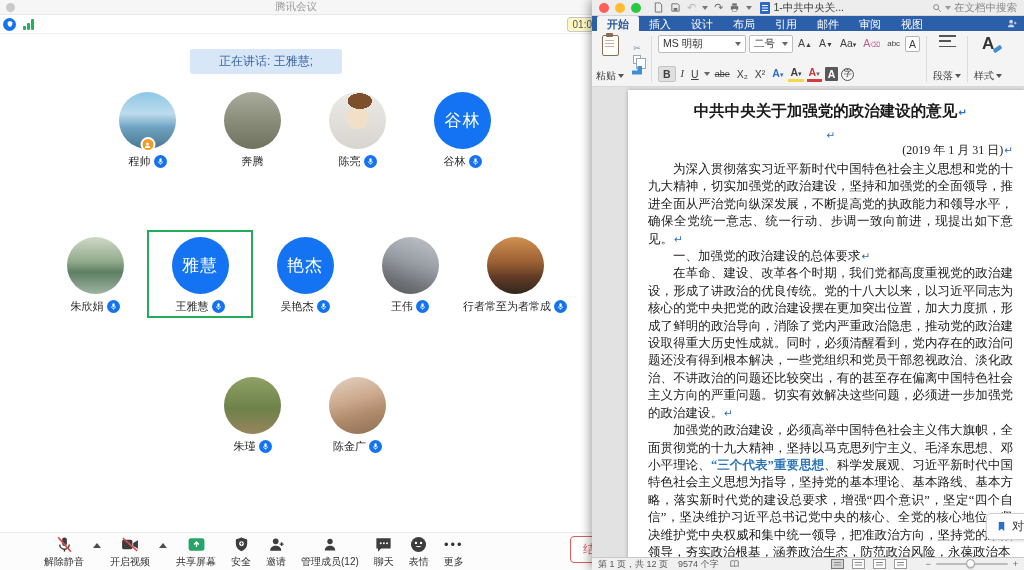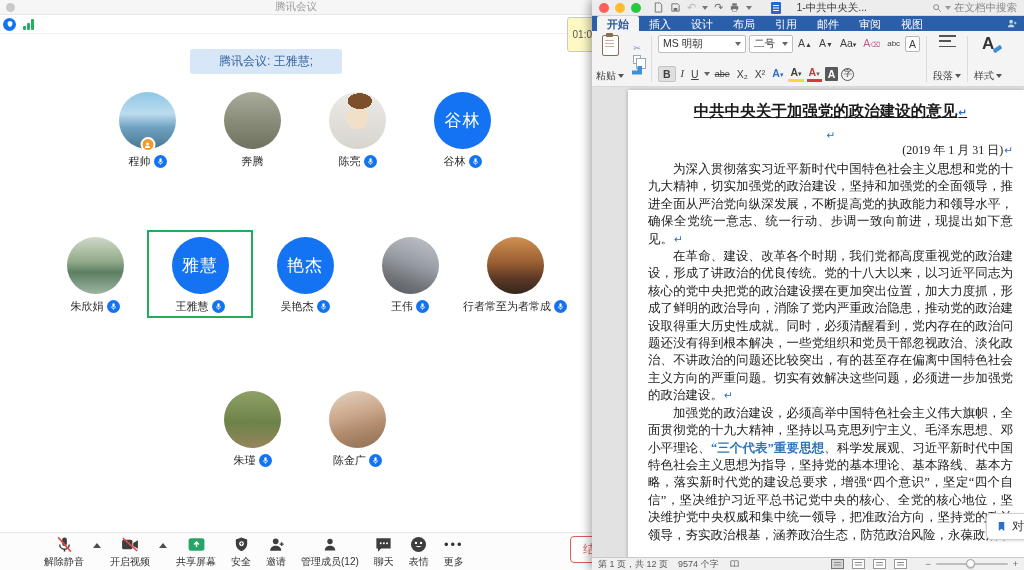--- a/index.html
+++ b/index.html
@@ -12,25 +12,25 @@
                 display:flex; align-items:center; justify-content:center; position:relative; }
   .m-titlebar .title { font-size:10.5px; color:#9b9b9b; }
   .m-traffic { position:absolute; left:6px; top:3px; width:9px; height:9px; border-radius:50%; background:#c9c9c7; }
   .m-statusrow { height:19px; background:#fff; border-bottom:1px solid #efefef;
                  display:flex; align-items:center; gap:7px; padding:0 0 0 3px; position:relative; }
   .m-appicon { width:13px; height:13px; border-radius:50%; background:#1473f2; display:flex; align-items:center; justify-content:center; }
   .m-appicon svg { width:8px; height:8px; }
   .m-signal { display:flex; align-items:flex-end; gap:1.5px; height:11px; }
   .m-signal i { display:block; width:2.5px; background:#21b25c; border-radius:1px; }
   .m-timer { position:absolute; right:-6px; top:2px; border:1px solid #c9c9c9; border-radius:3px;
-             background:#fef9c3; color:#555; font-size:10px; padding:10px 5px; line-height:13px; }
+             background:#fef9c3; color:#555; font-size:10px; padding:0 5px; line-height:13px; }
   .banner { position:absolute; left:190px; top:49px; width:152px; height:25px; background:#d7e7f8;
             border-radius:3px; color:#3a66a0; font-size:12px; display:flex; align-items:center; justify-content:center; }
   .prow { position:absolute; left:0; right:0; display:flex; justify-content:center; gap:47px; padding-left:18px; }
-  .prow1 { top:92px; } .prow2 { top:237px; } .prow3 { top:391px; }
+  .prow1 { top:92px; } .prow2 { top:237px; } .prow3 { top:377px; }
   .cell { width:58px; display:flex; flex-direction:column; align-items:center; position:relative; }
   .cell.speaking::before { content:""; position:absolute; left:-24px; right:-24px; top:-7px; bottom:-4px;
                            border:2px solid #23ad5b; pointer-events:none; }
   .avatar { width:57px; height:57px; border-radius:50%; position:relative; flex:0 0 auto; }
   .avatar.initials { background:#1473f2; color:#fff; display:flex; align-items:center; justify-content:center;
                      font-size:17px; letter-spacing:1px; }
   .host-badge { position:absolute; left:50%; bottom:-3px; transform:translateX(-50%); width:15px; height:15px;
                 border-radius:50%; background:#f59b25; border:2px solid #fff; display:flex; align-items:center; justify-content:center; }
   .host-badge svg { width:8px; height:8px; }
   .pname { margin-top:5px; font-size:11px; color:#262626; white-space:nowrap; display:flex; align-items:center; gap:3px; }
@@ -52,21 +52,21 @@
   .word { position:absolute; left:592px; top:0; width:432px; height:570px; background:#e2e2e2;
           box-shadow:-3px 0 9px rgba(0,0,0,.32); overflow:hidden; }
   .w-titlebar { height:16px; background:#ededed; border-bottom:1px solid #d6d6d6;
                 display:flex; align-items:center; padding:0 7px; gap:6px; }
   .tl { width:10px; height:10px; border-radius:50%; flex:0 0 auto; }
   .tl.red{background:#ff5f57}.tl.yellow{background:#febc2e}.tl.green{background:#28c840}
   .tb-ic { color:#6e6e6e; display:flex; align-items:center; font-size:11px; line-height:1; }
   .tb-ic svg { width:11px; height:11px; }
   .tb-ic.dis { color:#b9b9b9; }
   .tb-caret { width:0;height:0;border-left:3px solid transparent;border-right:3px solid transparent;border-top:4px solid #777; }
-  .w-doctitle { display:flex; align-items:center; gap:15px; font-size:10.5px; color:#3a3a3a; margin-left:13px; white-space:nowrap; }
+  .w-doctitle { display:flex; align-items:center; gap:3px; font-size:10.5px; color:#3a3a3a; margin-left:2px; white-space:nowrap; }
   .w-docicon { width:10px; height:12px; background:#2b67c5; border-radius:1px; position:relative; flex:0 0 auto; }
   .w-docicon::after { content:""; position:absolute; left:2px; top:3px; width:6px; height:1px;
                       background:#fff; box-shadow:0 2.5px 0 #fff, 0 5px 0 #fff; }
   .w-search { margin-left:auto; display:flex; align-items:center; gap:3px; color:#8a8a8a; font-size:10.5px; white-space:nowrap; }
   .w-tabs { height:15px; background:#2b5fa9; display:flex; align-items:stretch; padding-left:5px; }
   .wtab { font-size:11px; color:#fff; padding:1px 10px 0; display:flex; align-items:center; }
   .wtab.active { background:#f4f4f4; color:#2b579a; font-weight:bold; border-radius:2px 2px 0 0; }
   .w-share { margin-left:auto; margin-right:6px; display:flex; align-items:center; }
   .w-share svg { width:12px; height:11px; }
   .w-ribbon { height:56px; background:#f4f4f4; border-bottom:1px solid #d8d8d8;
@@ -105,21 +105,21 @@
   .para-ic { width:17px; height:12px; display:flex; flex-direction:column; justify-content:space-between; }
   .para-ic i { display:block; height:1.5px; background:#555; }
   .para-ic i:nth-child(2){ width:70%; }
   .styles-A { font-size:17px; color:#333; font-weight:bold; position:relative; line-height:18px; }
   .styles-A::after { content:""; position:absolute; right:-8px; bottom:2px; width:9px; height:4px;
                      background:#3e8fd6; transform:rotate(-35deg); border-radius:1px; }
   .w-docarea { position:absolute; top:87px; bottom:13px; left:0; right:0; background:#e2e2e2; overflow:hidden; }
   .page { position:absolute; left:36px; top:3px; width:396px; height:110%; background:#fff;
           box-shadow:0 0 4px rgba(0,0,0,.28); padding:9px 11px 0 20px; }
   .doc { font-family:"Liberation Serif","DejaVu Serif",serif; color:#1a1a1a; }
-  .p-title { text-align:center; font-size:15.5px; font-weight:600; margin:2px 0 3px;text-decoration:underline; }
+  .p-title { text-align:center; font-size:15.5px; font-weight:600; margin:2px 0 3px; }
   .p-blank { text-align:center; height:17px; }
   .p-date { text-align:right; font-size:12px; margin-bottom:2px; }
   .p-body, .p-heading { font-size:12.5px; line-height:17.4px; text-align:justify; text-indent:2em; }
   .mark { color:#2a6fc0; font-family:"DejaVu Sans",sans-serif; font-size:10.5px; margin-left:1px; }
   .dlink { font-weight:bold; }
   .float-btn { position:absolute; right:-10px; bottom:17px; height:27px; background:#fff; border:1px solid #d0d0d0;
                border-radius:5px; box-shadow:0 1px 3px rgba(0,0,0,.15); display:flex; align-items:center;
                gap:5px; padding:0 9px; font-size:12px; color:#333; }
   .float-btn svg { width:11px; height:13px; }
   .w-status { position:absolute; left:0; right:0; bottom:0; height:13px; background:#f0f0f0; border-top:1px solid #c9c9c9;
@@ -149,21 +149,21 @@
           <path d="M12 3l7 3v5c0 5-3 8-7 10-4-2-7-5-7-10V6z" fill="#fff"></path>
         </svg>
     </span>
     <span class="m-signal">
       <i style="height:4px"></i>
         <i style="height:7px"></i>
         <i style="height:11px"></i>
     </span>
     <span class="m-timer">01:0</span>
   </div>
-  <div class="banner">腾讯会议: 王雅慧;</div>
+  <div class="banner">正在讲话: 王雅慧;</div>
   <div class="prow prow1">
       <div class="cell">
         <div class="avatar" style="background: linear-gradient(rgb(142, 199, 230) 0%, rgb(188, 220, 238) 38%, rgb(111, 163, 194) 62%, rgb(73, 118, 143) 100%);">
           <span class="host-badge">
             <svg viewBox="0 0 24 24">
               <circle cx="12" cy="9" r="4.5" fill="#fff"></circle>
               <path d="M4 21c0-4.5 3.5-7 8-7s8 2.5 8 7z" fill="#fff"></path>
             </svg>
           </span>
         </div>
@@ -567,20 +567,21 @@
         </span>
     </div>
   </div>
 
   <div class="w-docarea">
     <div class="page doc">
         <div class="p-title"><span>中共中央关于加强党的政治建设的意见</span><span class="mark">↵</span></div>
         <div class="p-blank"><span class="mark">↵</span></div>
         <div class="p-date"><span>(2019 年 1 月 31 日)</span><span class="mark">↵</span></div>
         <div class="p-body"><span>为深入贯彻落实习近平新时代中国特色社会主义思想和党的十九大精神，切实加强党的政治建设，坚持和加强党的全面领导，推进全面从严治党向纵深发展，不断提高党的执政能力和领导水平，确保全党统一意志、统一行动、步调一致向前进，现提出如下意见。</span><span class="mark">↵</span></div>
+        <div class="p-heading"><span>一、加强党的政治建设的总体要求</span><span class="mark">↵</span></div>
         <div class="p-body"><span>在革命、建设、改革各个时期，我们党都高度重视党的政治建设，形成了讲政治的优良传统。党的十八大以来，以习近平同志为核心的党中央把党的政治建设摆在更加突出位置，加大力度抓，形成了鲜明的政治导向，消除了党内严重政治隐患，推动党的政治建设取得重大历史性成就。同时，必须清醒看到，党内存在的政治问题还没有得到根本解决，一些党组织和党员干部忽视政治、淡化政治、不讲政治的问题还比较突出，有的甚至存在偏离中国特色社会主义方向的严重问题。切实有效解决这些问题，必须进一步加强党的政治建设。</span><span class="mark">↵</span></div>
         <div class="p-body"><span>加强党的政治建设，必须高举中国特色社会主义伟大旗帜，全面贯彻党的十九大精神，坚持以马克思列宁主义、毛泽东思想、邓小平理论、</span><span class="dlink" style="color: rgb(46, 117, 182);">“三个代表”重要思想</span><span>、科学发展观、习近平新时代中国特色社会主义思想为指导，坚持党的基本理论、基本路线、基本方略，落实新时代党的建设总要求，增强“四个意识”，坚定“四个自信”，坚决维护习近平总书记党中央的核心、全党的核心地位，坚决维护党中央权威和集中统一领导，把准政治方向，坚持党的政治领导，夯实政治根基，涵养政治生态，防范政治风险，永葆政治本</span></div>
       </div>
     <div class="float-btn">
       <svg viewBox="0 0 24 24">
           <path d="M6 2h12v20l-6-5-6 5z" fill="#2a6fd0"></path>
         </svg>
       <span>对</span>
     </div>
   </div>

